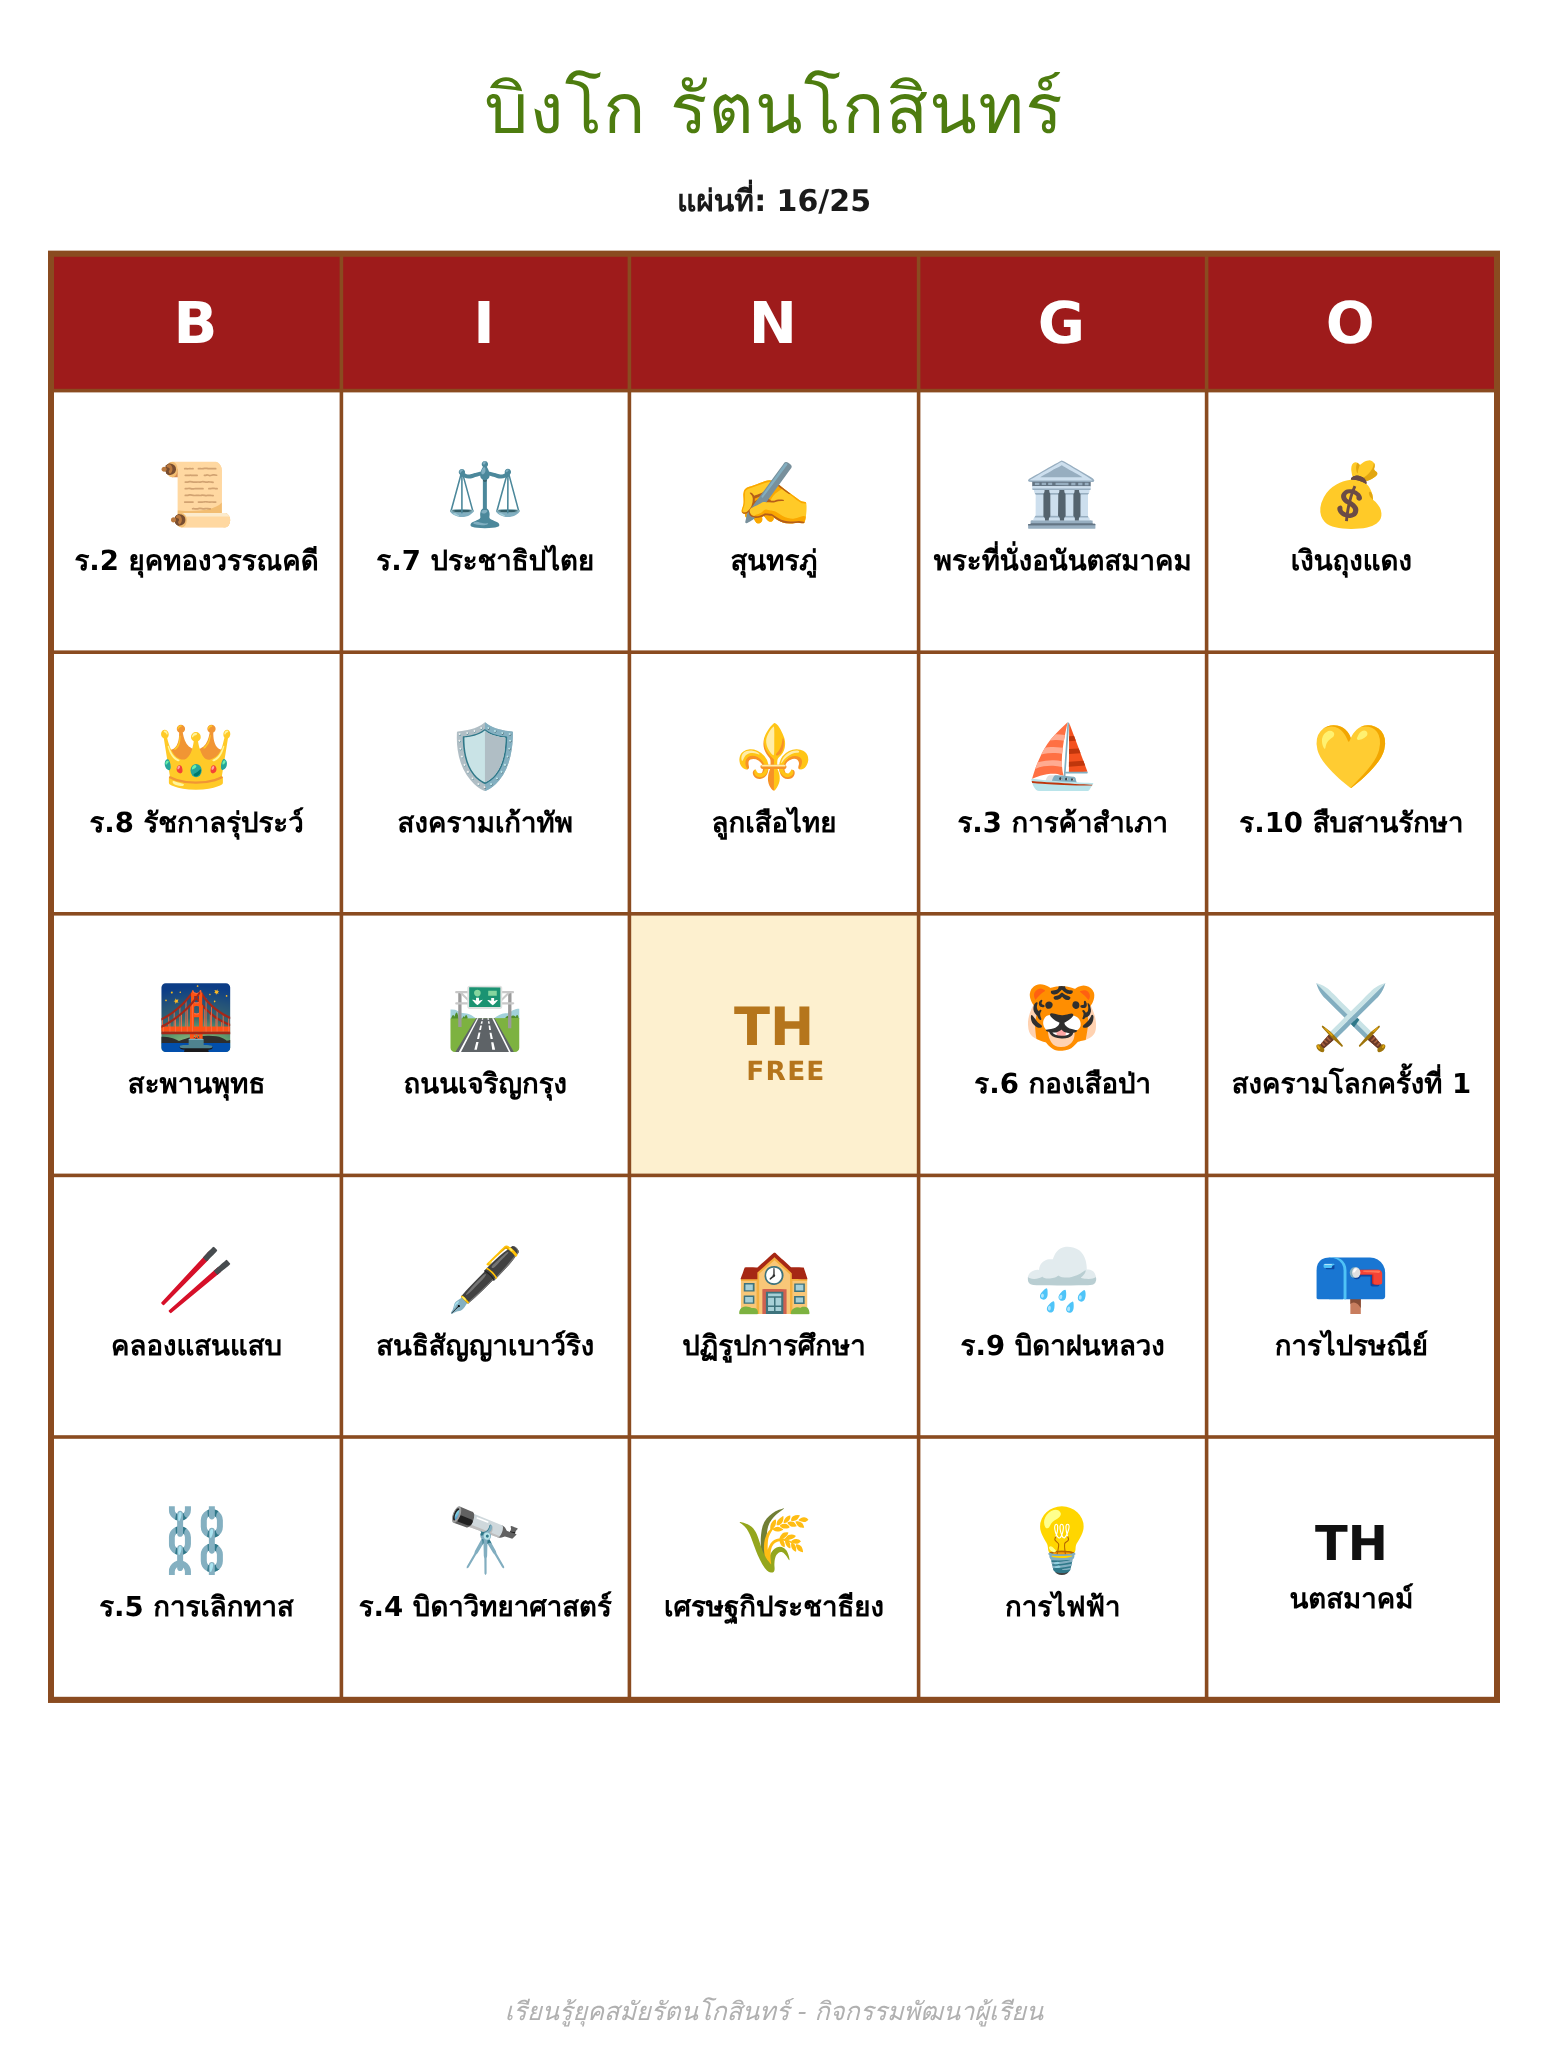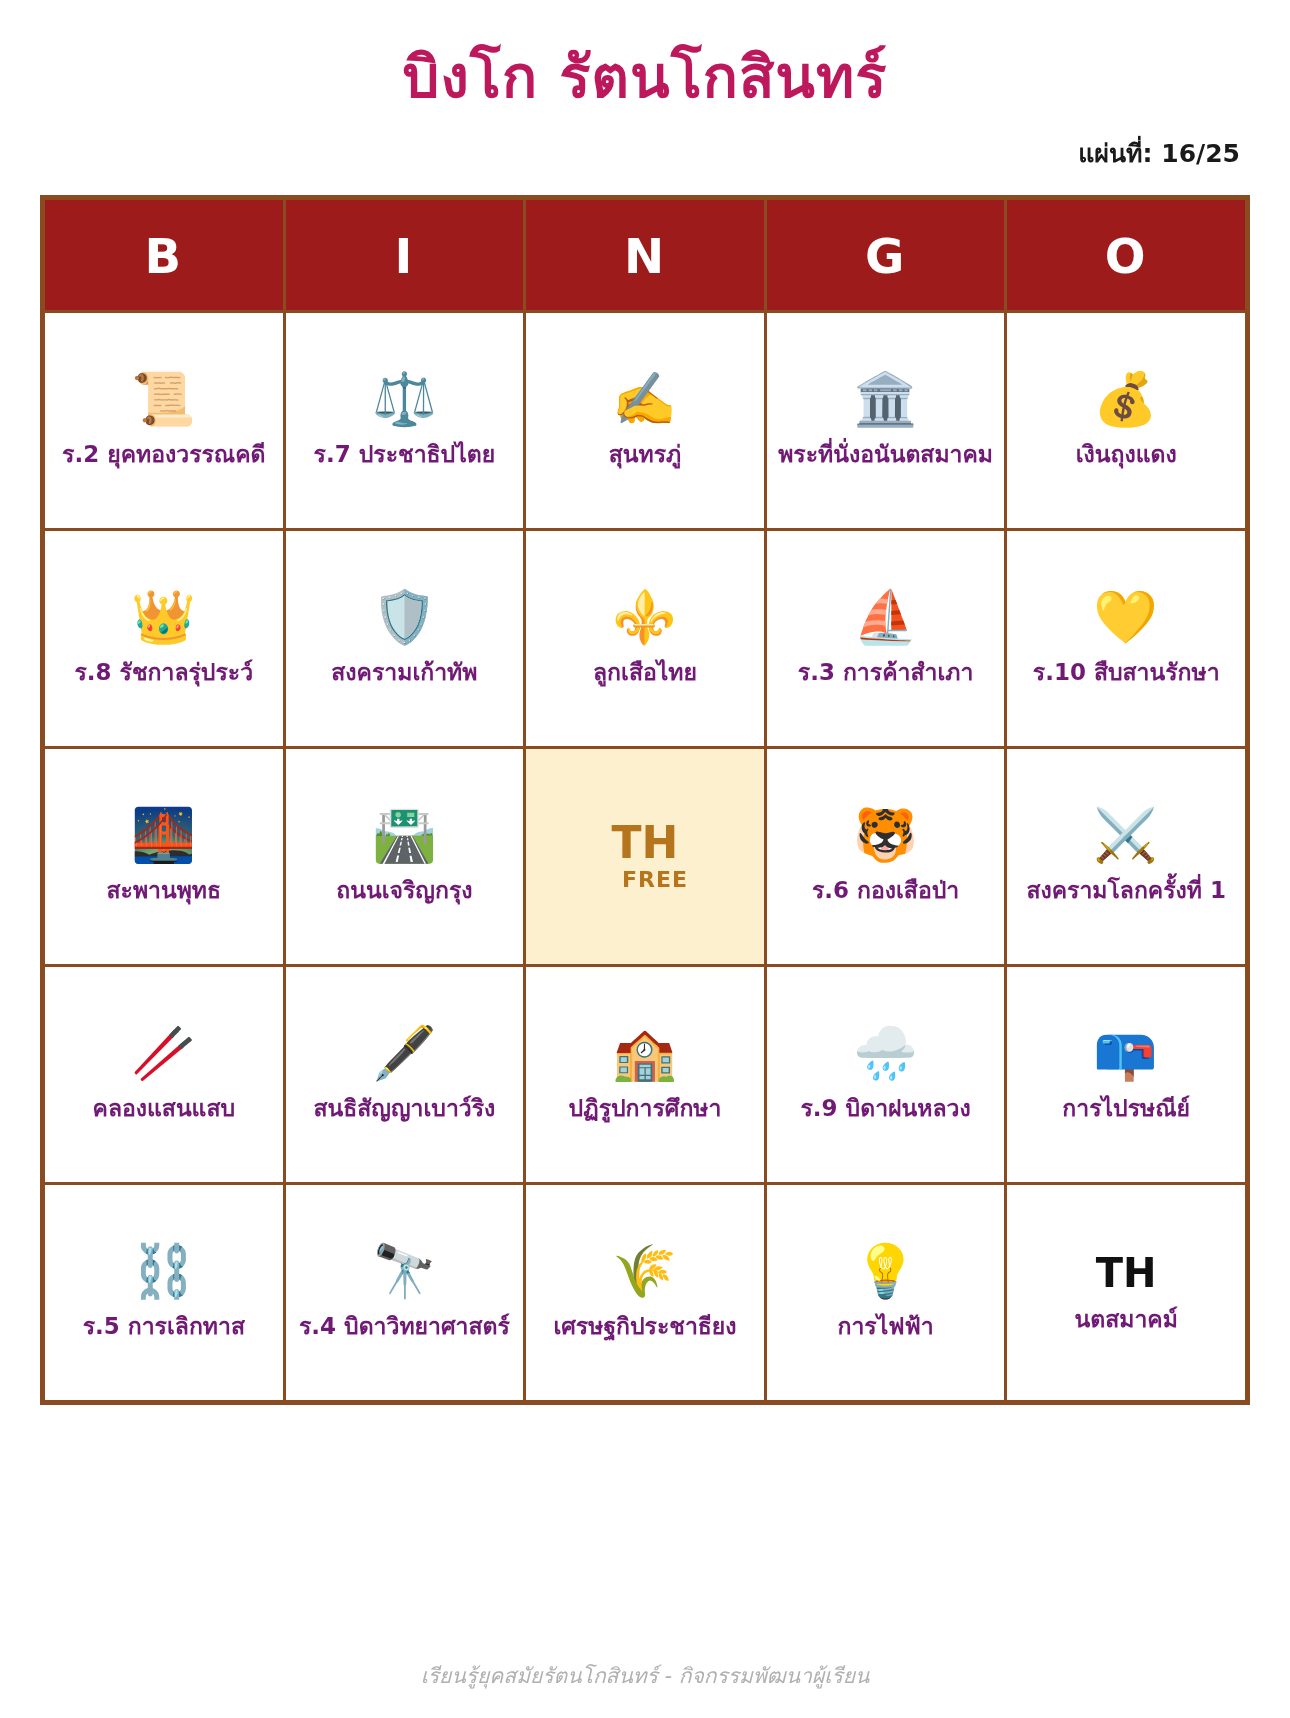--- a/index.html
+++ b/index.html
@@ -17,30 +17,30 @@
   .page {
     width: 1290px;
     height: 1718px;
     box-sizing: border-box;
     padding: 44px 40px 0 40px;
     display: flex;
     flex-direction: column;
   }
   .title {
     text-align: center;
-    color: #be185d;
+    color: #4d7c0f;
     font-size: 58px;
-    font-weight: bold;
+    font-weight: normal;
     letter-spacing: 1px;
     line-height: 1.15;
-    margin: 0 0 0 0;
+    margin: 14px 0 0 0;
   }
   .subbar {
     display: flex;
-    justify-content: flex-end;
+    justify-content: center;
     align-items: flex-end;
     margin: 22px 10px 0 10px;
   }
   .sheet-no {
     font-size: 25px;
     font-weight: bold;
     color: #1a1a1a;
   }
   .tagline {
     font-size: 24px;
@@ -89,21 +89,21 @@
     text-align: center;
   }
   .cell .emoji {
     font-size: 52px;
     line-height: 1.1;
     margin-bottom: 12px;
   }
   .cell .label {
     font-size: 23px;
     font-weight: bold;
-    color: #701a75;
+    color: #000000;
     line-height: 1.25;
     max-width: 225px;
   }
   .cell.free {
     background: #fdf0cf;
   }
   .cell.free .free-th {
     font-size: 44px;
     font-weight: bold;
     color: #b5751c;

